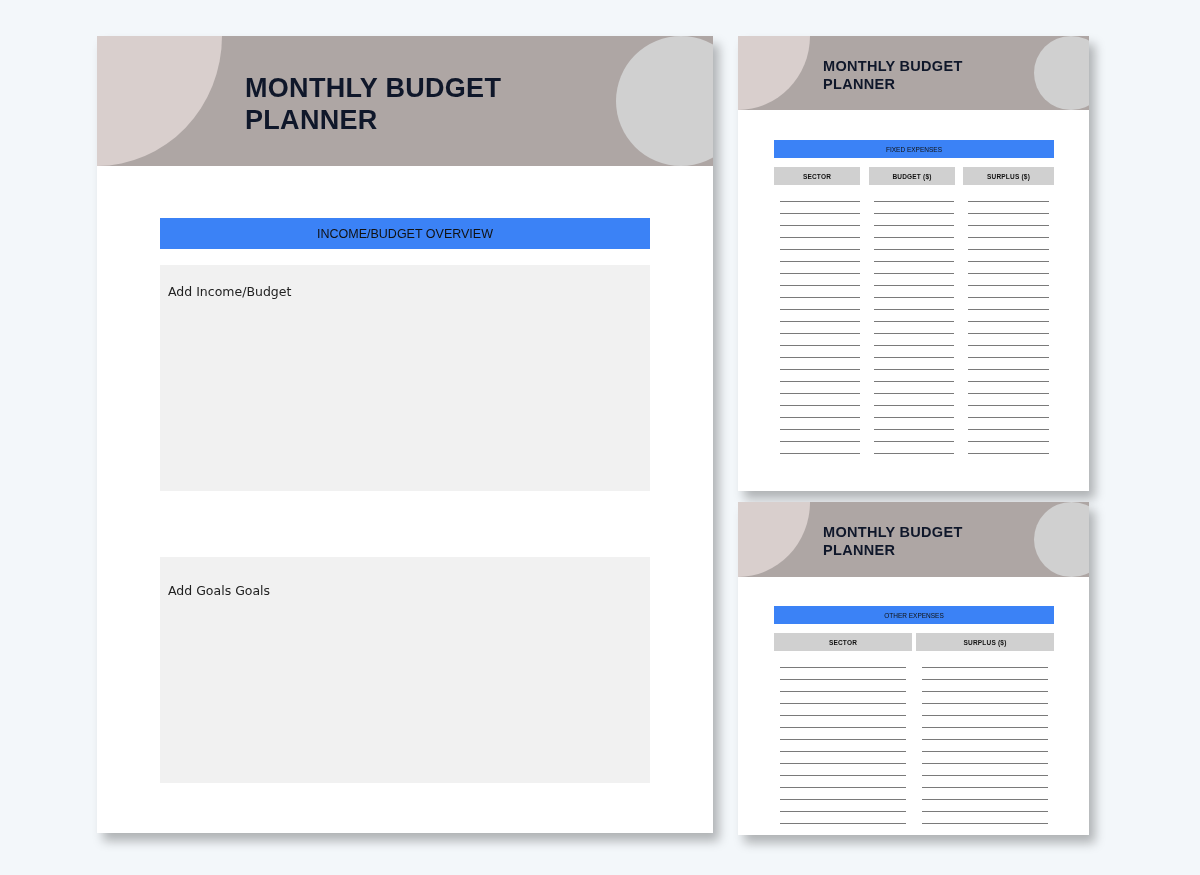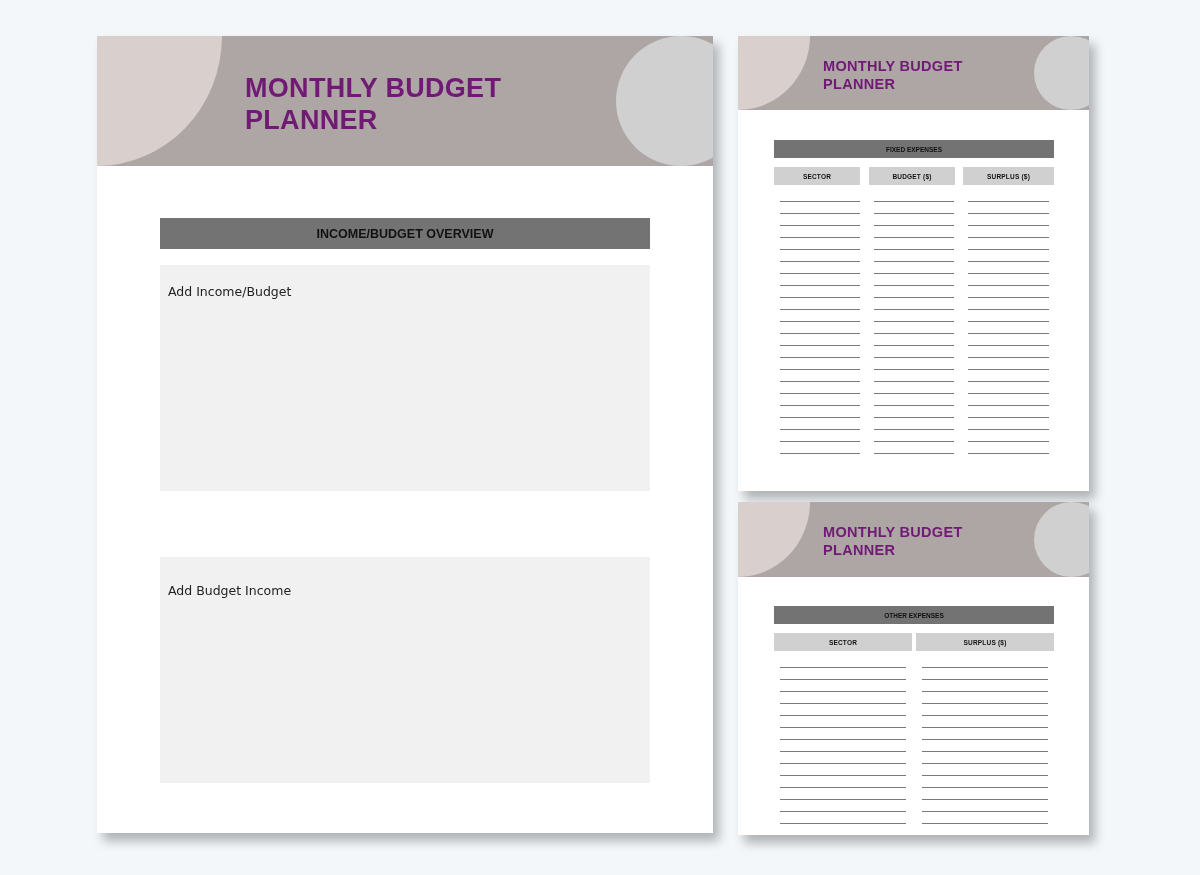--- a/index.html
+++ b/index.html
@@ -22,30 +22,30 @@
     background: #aea6a4;
     overflow: hidden;
   }
   .blob-right {
     position: absolute;
     background: #d0d0d0;
     border-radius: 50%;
   }
   .title {
     position: absolute;
-    color: #701a75;
+    color: #0f172a;
     font-weight: bold;
     line-height: 1.2;
     letter-spacing: 0.3px;
   }
   .bar {
     position: absolute;
-    background: #737373;
+    background: #3b82f6;
     color: #111;
-    font-weight: bold;
+    font-weight: normal;
     text-align: center;
     display: flex; align-items: center; justify-content: center;
   }
   .box {
     position: absolute;
     background: #f1f1f1;
   }
   .box-label {
     position: absolute;
     left: 8px;
@@ -85,21 +85,21 @@
   </div>
 
   <div class="bar" style="left:63px; top:182px; width:490px; height:31px; font-size:12.5px;">
     <span>INCOME/BUDGET OVERVIEW</span>
   </div>
   <div class="box" style="left:63px; top:229px; width:490px; height:226px;padding-left:15px;">
     <span class="box-label" style="top:19px;">Add Income/Budget</span>
   </div>
 
   <div class="box" style="left:63px; top:521px; width:490px; height:226px;">
-    <span class="box-label" style="top:26px;">Add Budget Income</span>
+    <span class="box-label" style="top:26px;">Add Goals Goals</span>
   </div>
 </div>
 
 <div class="page page-shadow" style="left:738px; top:36px; width:351px; height:455px;">
   <div class="header" style="height:74px;">
     <svg style="position:absolute;left:0;top:0;" width="75" height="74">
       <path d="M0 0 L72 0 A72 74 0 0 1 0 74 Z" fill="#d9cfcd"></path>
     </svg>
     <div class="blob-right" style="left:296px; top:0px; width:74px; height:74px;"></div>
     <div class="title" style="left:85px; top:21px; font-size:14.5px; line-height:1.25;">

